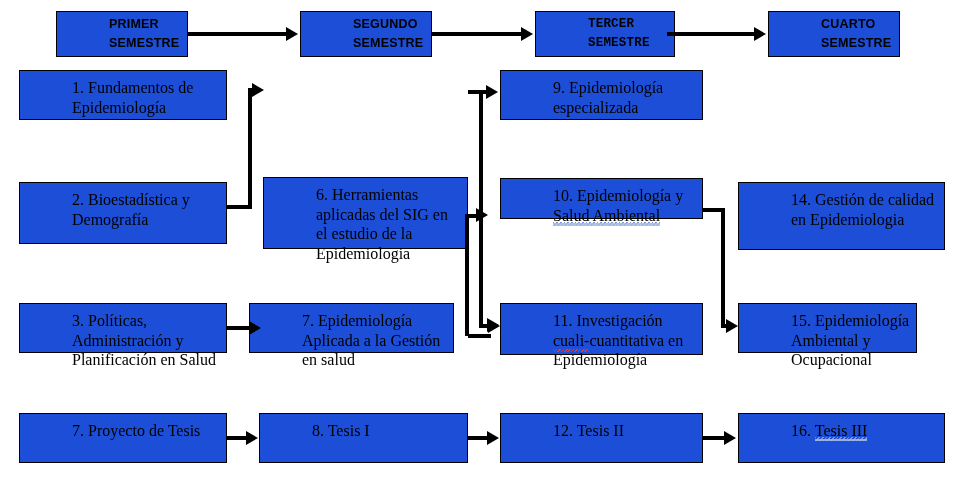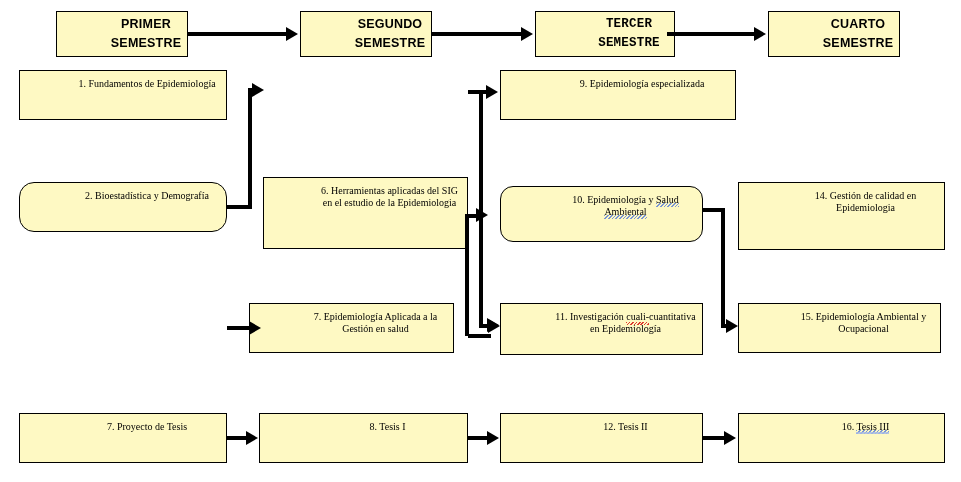--- a/index.html
+++ b/index.html
@@ -12,44 +12,43 @@
     width: 961px;
     height: 482px;
     background: #ffffff;
     overflow: hidden;
     font-family: "Liberation Serif", "DejaVu Serif", serif;
   }
   .box {
     position: absolute;
     box-sizing: border-box;
     border: 1.6px solid #000000;
-    background: #fef9c3;
+    background: #1d4ed8;
     display: flex;
     align-items: flex-start;
     justify-content: center;
-    text-align: center;
     color: #000000;
     padding-left: 48px;
   }
   .box .txt {
     display: block;
     width: 100%;
     padding: 0 4px;
     line-height: 1.22;
   }
   .hdr {
     font-family: "Liberation Sans", "DejaVu Sans", sans-serif;
     font-weight: bold;
     font-size: 12.5px;
     letter-spacing: .2px;
     align-items: center;
   }
   .hdr .txt { line-height: 1.55; padding-top: 0; }
   .course {
-    font-size: 10px;
+    font-size: 16px;
   }
   .course .txt { padding-top: 7px; }
 
   
   .seg {
     position: absolute;
     background: #000000;
   }
   .hseg { height: 4px; }
   .vseg { width: 4px; }
@@ -139,51 +138,54 @@
   <div class="arrowhead ah-right" style="left:521px; top:27px;"></div>
 
   <div class="seg hseg" style="left:667px; top:32px; width:89px;"></div>
   <div class="arrowhead ah-right" style="left:754px; top:27px;"></div>
 
   <div class="box course" style="left:19px; top:70px; width:208px; height:50px;">
     <span class="txt">1. Fundamentos de Epidemiología</span>
   </div>
 
 
-  <div class="box course" style="left:500px; top:70px; width:236px; height:50px;">
+  <div class="box course" style="left:500px; top:70px; width:203px; height:50px;">
     <span class="txt">9. Epidemiología especializada</span>
   </div>
 
 
-  <div class="box course" style="left:19px; top:182px; width:208px; height:50px;border-radius:15px;">
+  <div class="box course" style="left:19px; top:182px; width:208px; height:62px;">
     <span class="txt">2. Bioestadística y Demografía</span>
   </div>
 
   <div class="box course" style="left:263px; top:177px; width:205px; height:72px;">
     <span class="txt">6. Herramientas aplicadas del SIG en el estudio de la Epidemiologia</span>
   </div>
 
-  <div class="box course" style="left:500px; top:186px; width:203px; height:56px;border-radius:13px;">
+  <div class="box course" style="left:500px; top:178px; width:203px; height:41px;">
     <span class="txt"><span>10. Epidemiología y </span><span class="sq-blue">Salud Ambiental</span></span>
   </div>
 
   <div class="box course" style="left:738px; top:182px; width:207px; height:68px;">
     <span class="txt">14. Gestión de calidad en Epidemiologia</span>
   </div>
 
+  <div class="box course" style="left:19px; top:303px; width:208px; height:50px;">
+    <span class="txt">3. Políticas, Administración y Planificación en Salud</span>
+  </div>
 
   <div class="box course" style="left:249px; top:303px; width:205px; height:50px;">
     <span class="txt">7. Epidemiología Aplicada a la Gestión en salud</span>
   </div>
 
   <div class="box course" style="left:500px; top:303px; width:203px; height:52px;">
     <span class="txt"><span>11. Investigación </span><span class="sq-red">cuali-</span><span>cuantitativa en Epidemiología</span></span>
   </div>
 
-  <div class="box course" style="left:738px; top:303px; width:203px; height:50px;">
+  <div class="box course" style="left:738px; top:303px; width:179px; height:50px;">
     <span class="txt">15. Epidemiología Ambiental y Ocupacional</span>
   </div>
 
   <div class="box course" style="left:19px; top:413px; width:208px; height:50px;">
     <span class="txt">7. Proyecto de Tesis</span>
   </div>
 
   <div class="box course" style="left:259px; top:413px; width:209px; height:50px;">
     <span class="txt">8. Tesis I</span>
   </div>

